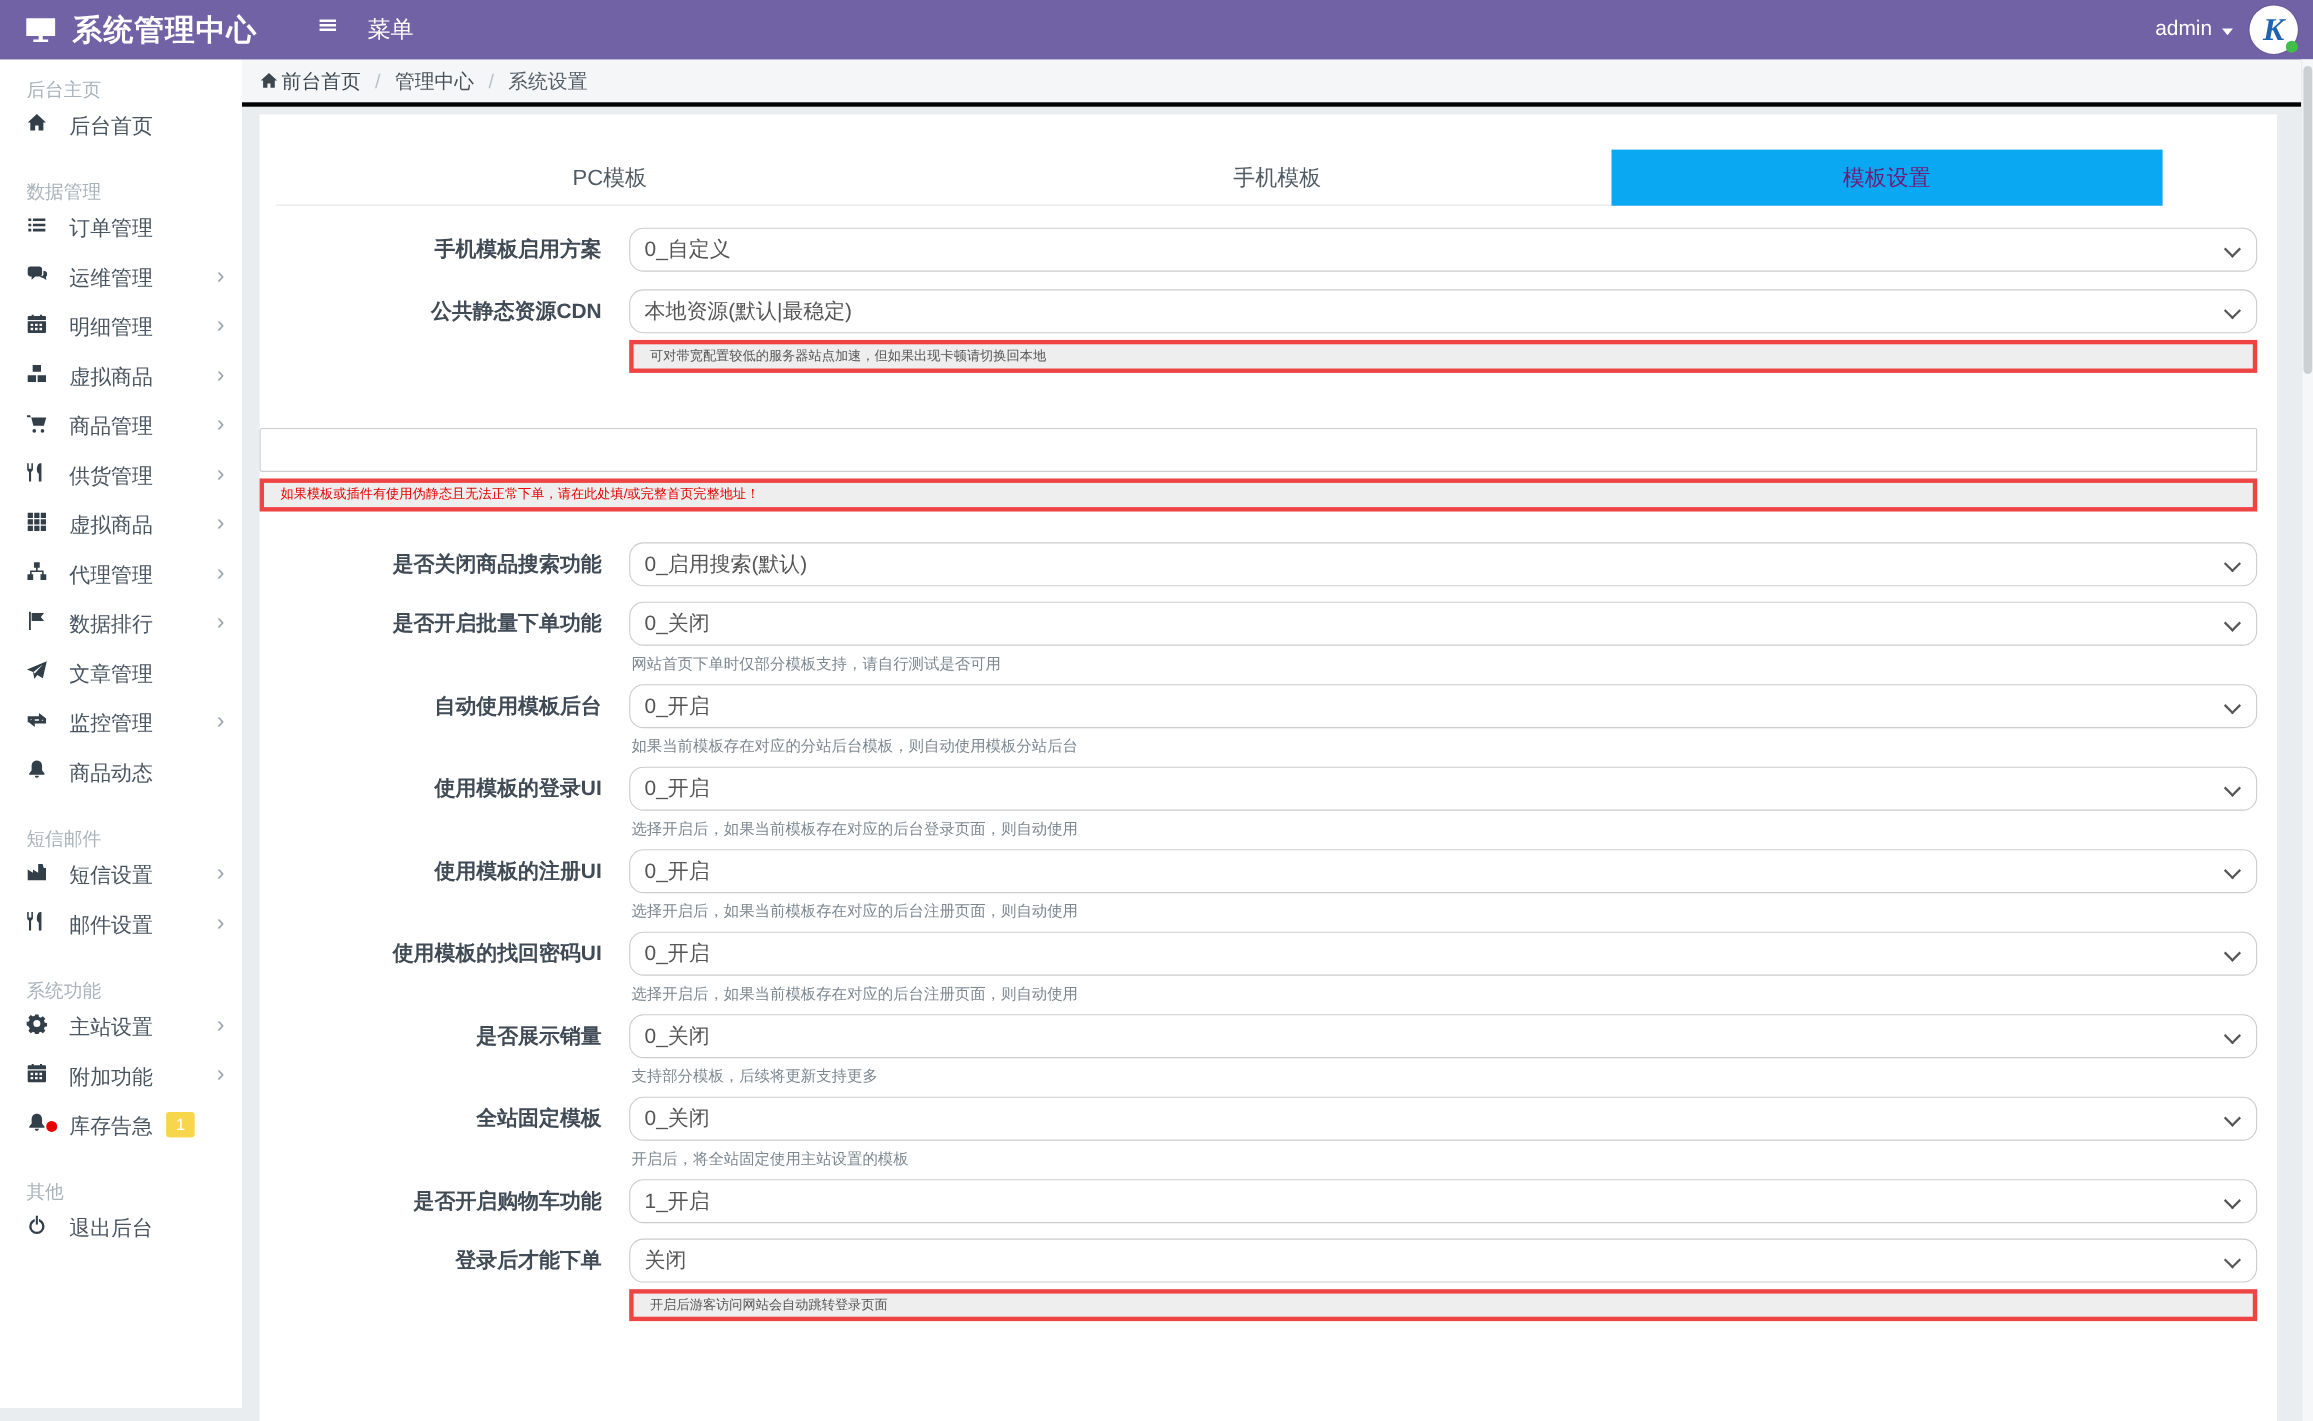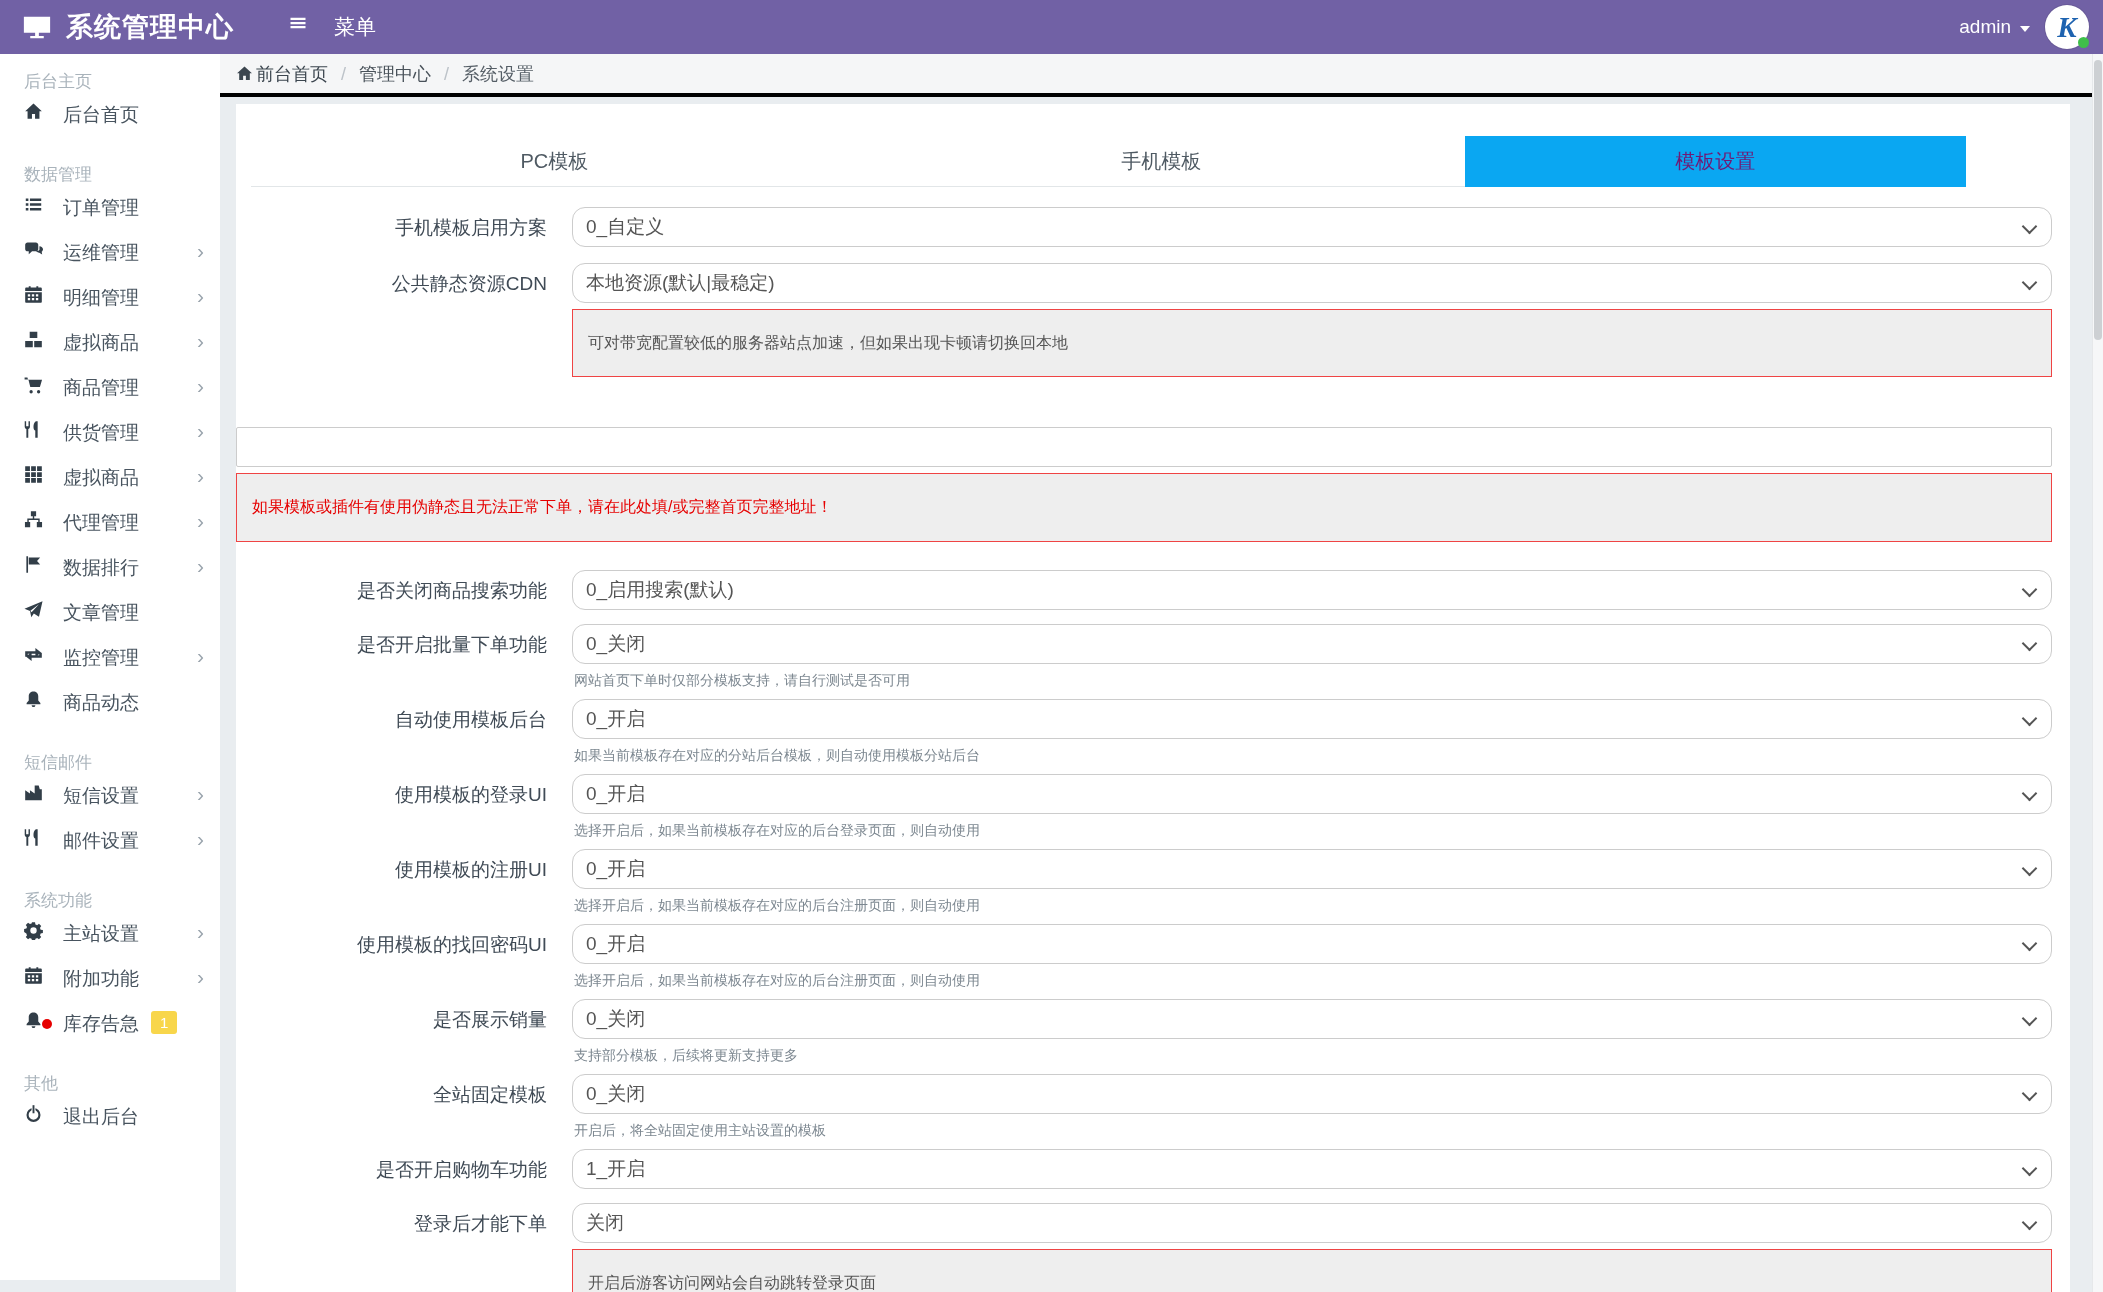--- a/index.html
+++ b/index.html
@@ -50,26 +50,26 @@
   .tab{flex:1.21 1 0;text-align:center;font-size:20px;color:#4f5a63;padding:12px 0;cursor:pointer;margin-bottom:-1px}
   .tab.active{flex:1 1 0;background:#0aa7f2;color:#701a75}
 
   .form{margin-top:20px;padding-right:18px}
   .frow{display:flex;margin-bottom:14px}
   .frow.has-plain{margin-bottom:9px}
   .form .frow:nth-child(1){margin-bottom:16px}
   .form .frow:nth-child(2){margin-bottom:50px}
   .form .frow:nth-child(3){margin-bottom:28px}
   .form .frow:nth-child(13){margin-bottom:23px}
-  .flabel{flex:0 0 336px;width:336px;text-align:right;padding:9px 25px 0 0;box-sizing:border-box;font-size:19px;font-weight:normal;color:#404b56;line-height:1.25}
+  .flabel{flex:0 0 336px;width:336px;text-align:right;padding:9px 25px 0 0;box-sizing:border-box;font-size:19px;font-weight:bold;color:#404b56;line-height:1.25}
   .fctl{flex:1;min-width:0}
   .sel{position:relative;height:40px;border:1px solid #ccc;border-radius:13px;background:#fff;display:flex;align-items:center;padding:0 38px 0 13px;font-size:19px;color:#555;box-sizing:border-box;cursor:pointer}
   .sel::after{content:"";position:absolute;right:16px;top:13px;width:9px;height:9px;border-right:2px solid #555;border-bottom:2px solid #555;transform:rotate(45deg)}
   .tinput{width:100%;height:40px;border:1px solid #ccc;border-radius:2px;padding:0 13px;font-size:19px;color:#555;box-sizing:border-box;outline:none;background:#fff}
-  .help-box{margin-top:6px;background:#eee;border:1px solid #ef4444;padding:24px 15px;font-size:16px;color:#555;line-height:1.15}
+  .help-box{margin-top:6px;background:#eee;border:4px solid #ef4444;padding:4px 15px;font-size:12px;color:#555;line-height:1.15}
   .help-box.red{color:#e60000}
   .help-plain{margin:8px 0 0 2px;font-size:14px;color:#7c8790}
 
   
   .vtrack{position:absolute;top:54px;right:0;bottom:0;width:10px;background:#f6f7f8;border-left:1px solid #e6e8ea;z-index:9}
   .vthumb{position:absolute;top:6px;right:1px;width:8px;height:280px;background:#cdd0d3;border-radius:4px}
 </style>
 </head>
 <body>
 

